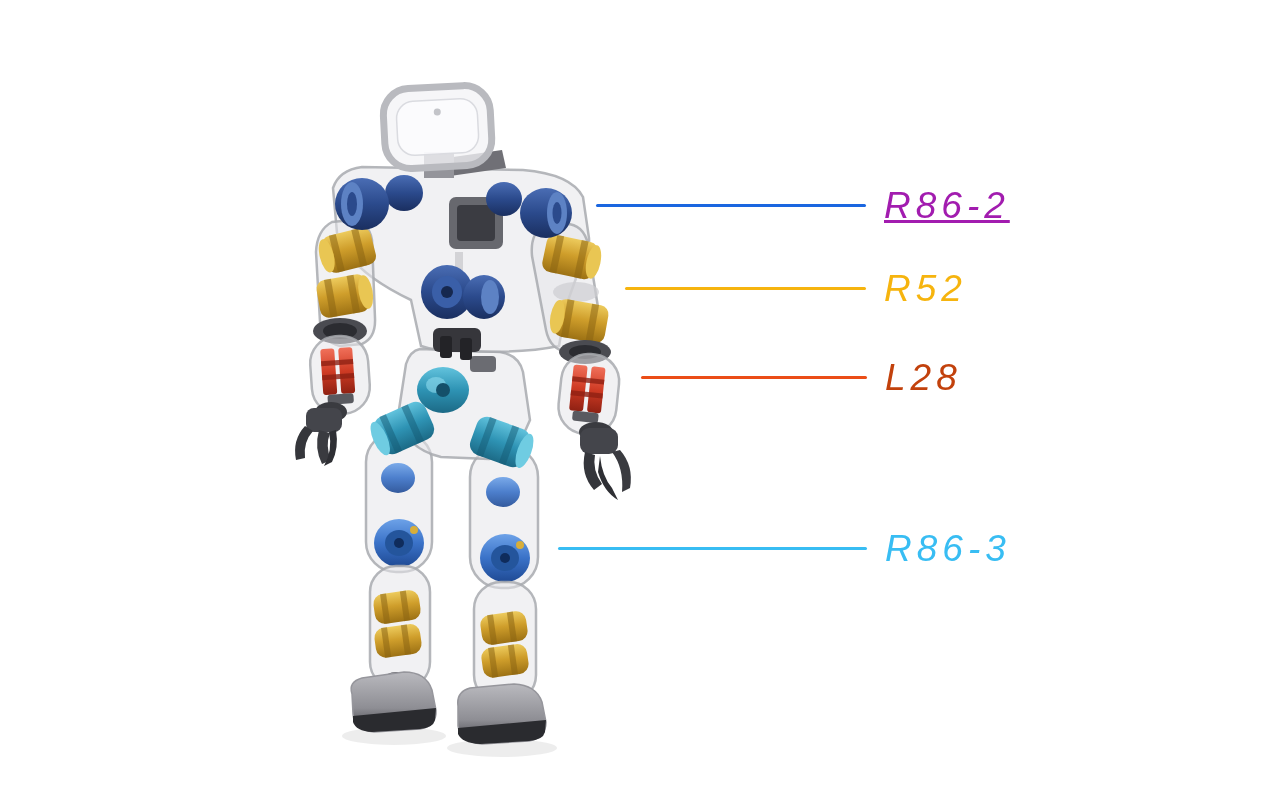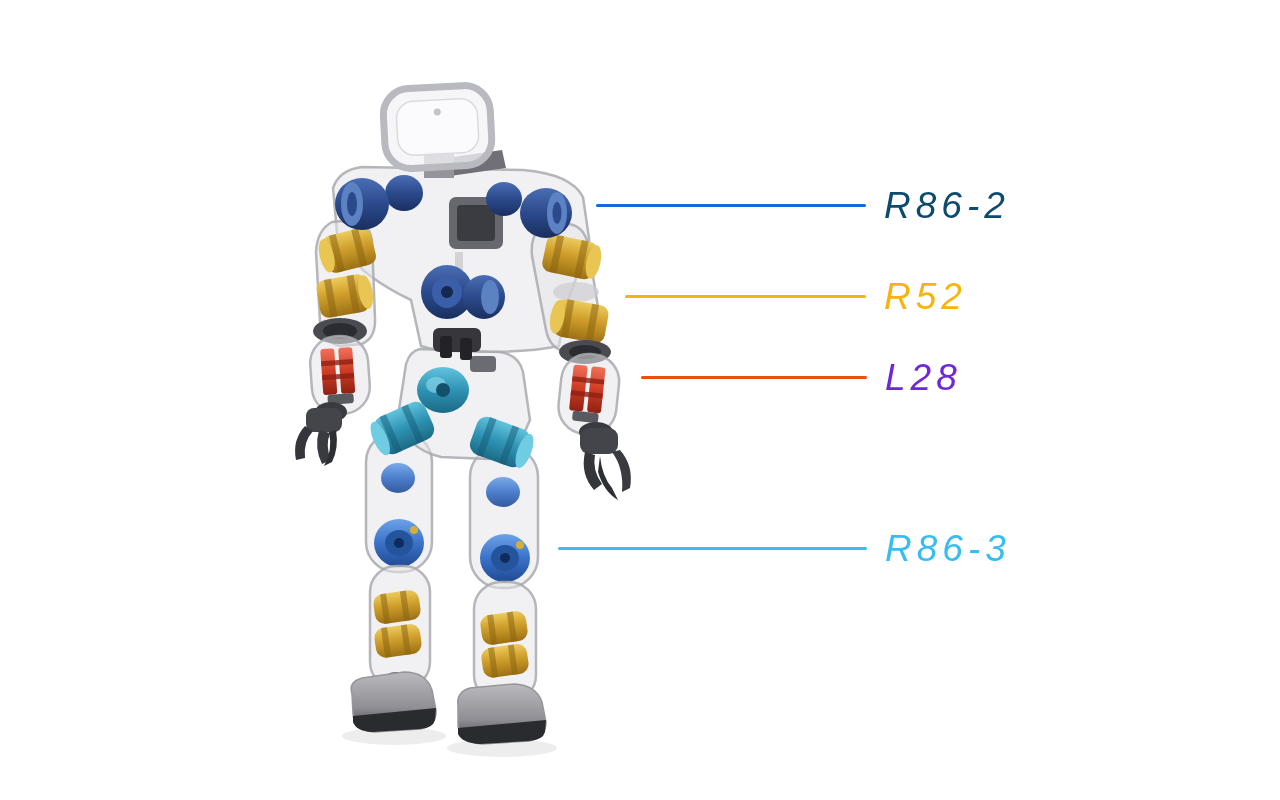--- a/index.html
+++ b/index.html
@@ -244,28 +244,28 @@
       <g transform="rotate(-3 438 126)">
         <rect x="384" y="87" width="107" height="80" rx="26" fill="rgba(243,243,246,0.78)" stroke="#b9babf" stroke-width="7"></rect>
         <rect x="397" y="100" width="81" height="54" rx="17" fill="rgba(252,252,254,0.85)" stroke="#dadbe0" stroke-width="1.5"></rect>
         <circle cx="438" cy="112" r="3.5" fill="#c3c4c9"></circle>
       </g>
     </g>
   </svg>
 
   <div class="callout" style="left: 596px; top: 181px;">
     <span class="callout-line" style="width: 270px; background: rgb(26, 102, 224);"></span>
-    <span class="callout-text" style="color: #0c4a6e;">R86-2</span>
-  </div>
-  <div class="callout" style="left: 625px; top: 264px; margin-top: 8px;">
+    <span class="callout-text" style="color: #a21caf; text-decoration: underline;">R86-2</span>
+  </div>
+  <div class="callout" style="left: 625px; top: 264px;">
     <span class="callout-line" style="width: 241px; background: rgb(246, 180, 14);"></span>
     <span class="callout-text" style="color: rgb(246, 180, 14);">R52</span>
   </div>
   <div class="callout" style="left: 641px; top: 353px;">
     <span class="callout-line" style="width: 226px; background: rgb(235, 77, 23);"></span>
-    <span class="callout-text" style="color: #6d28d9;">L28</span>
+    <span class="callout-text" style="color: #c2410c;">L28</span>
   </div>
   <div class="callout" style="left: 558px; top: 524px;">
     <span class="callout-line" style="width: 309px; background: rgb(56, 189, 243);"></span>
     <span class="callout-text" style="color: rgb(56, 189, 243); font-style: italic;">R86-3</span>
   </div>
 
 </div>
 
 </body></html>

